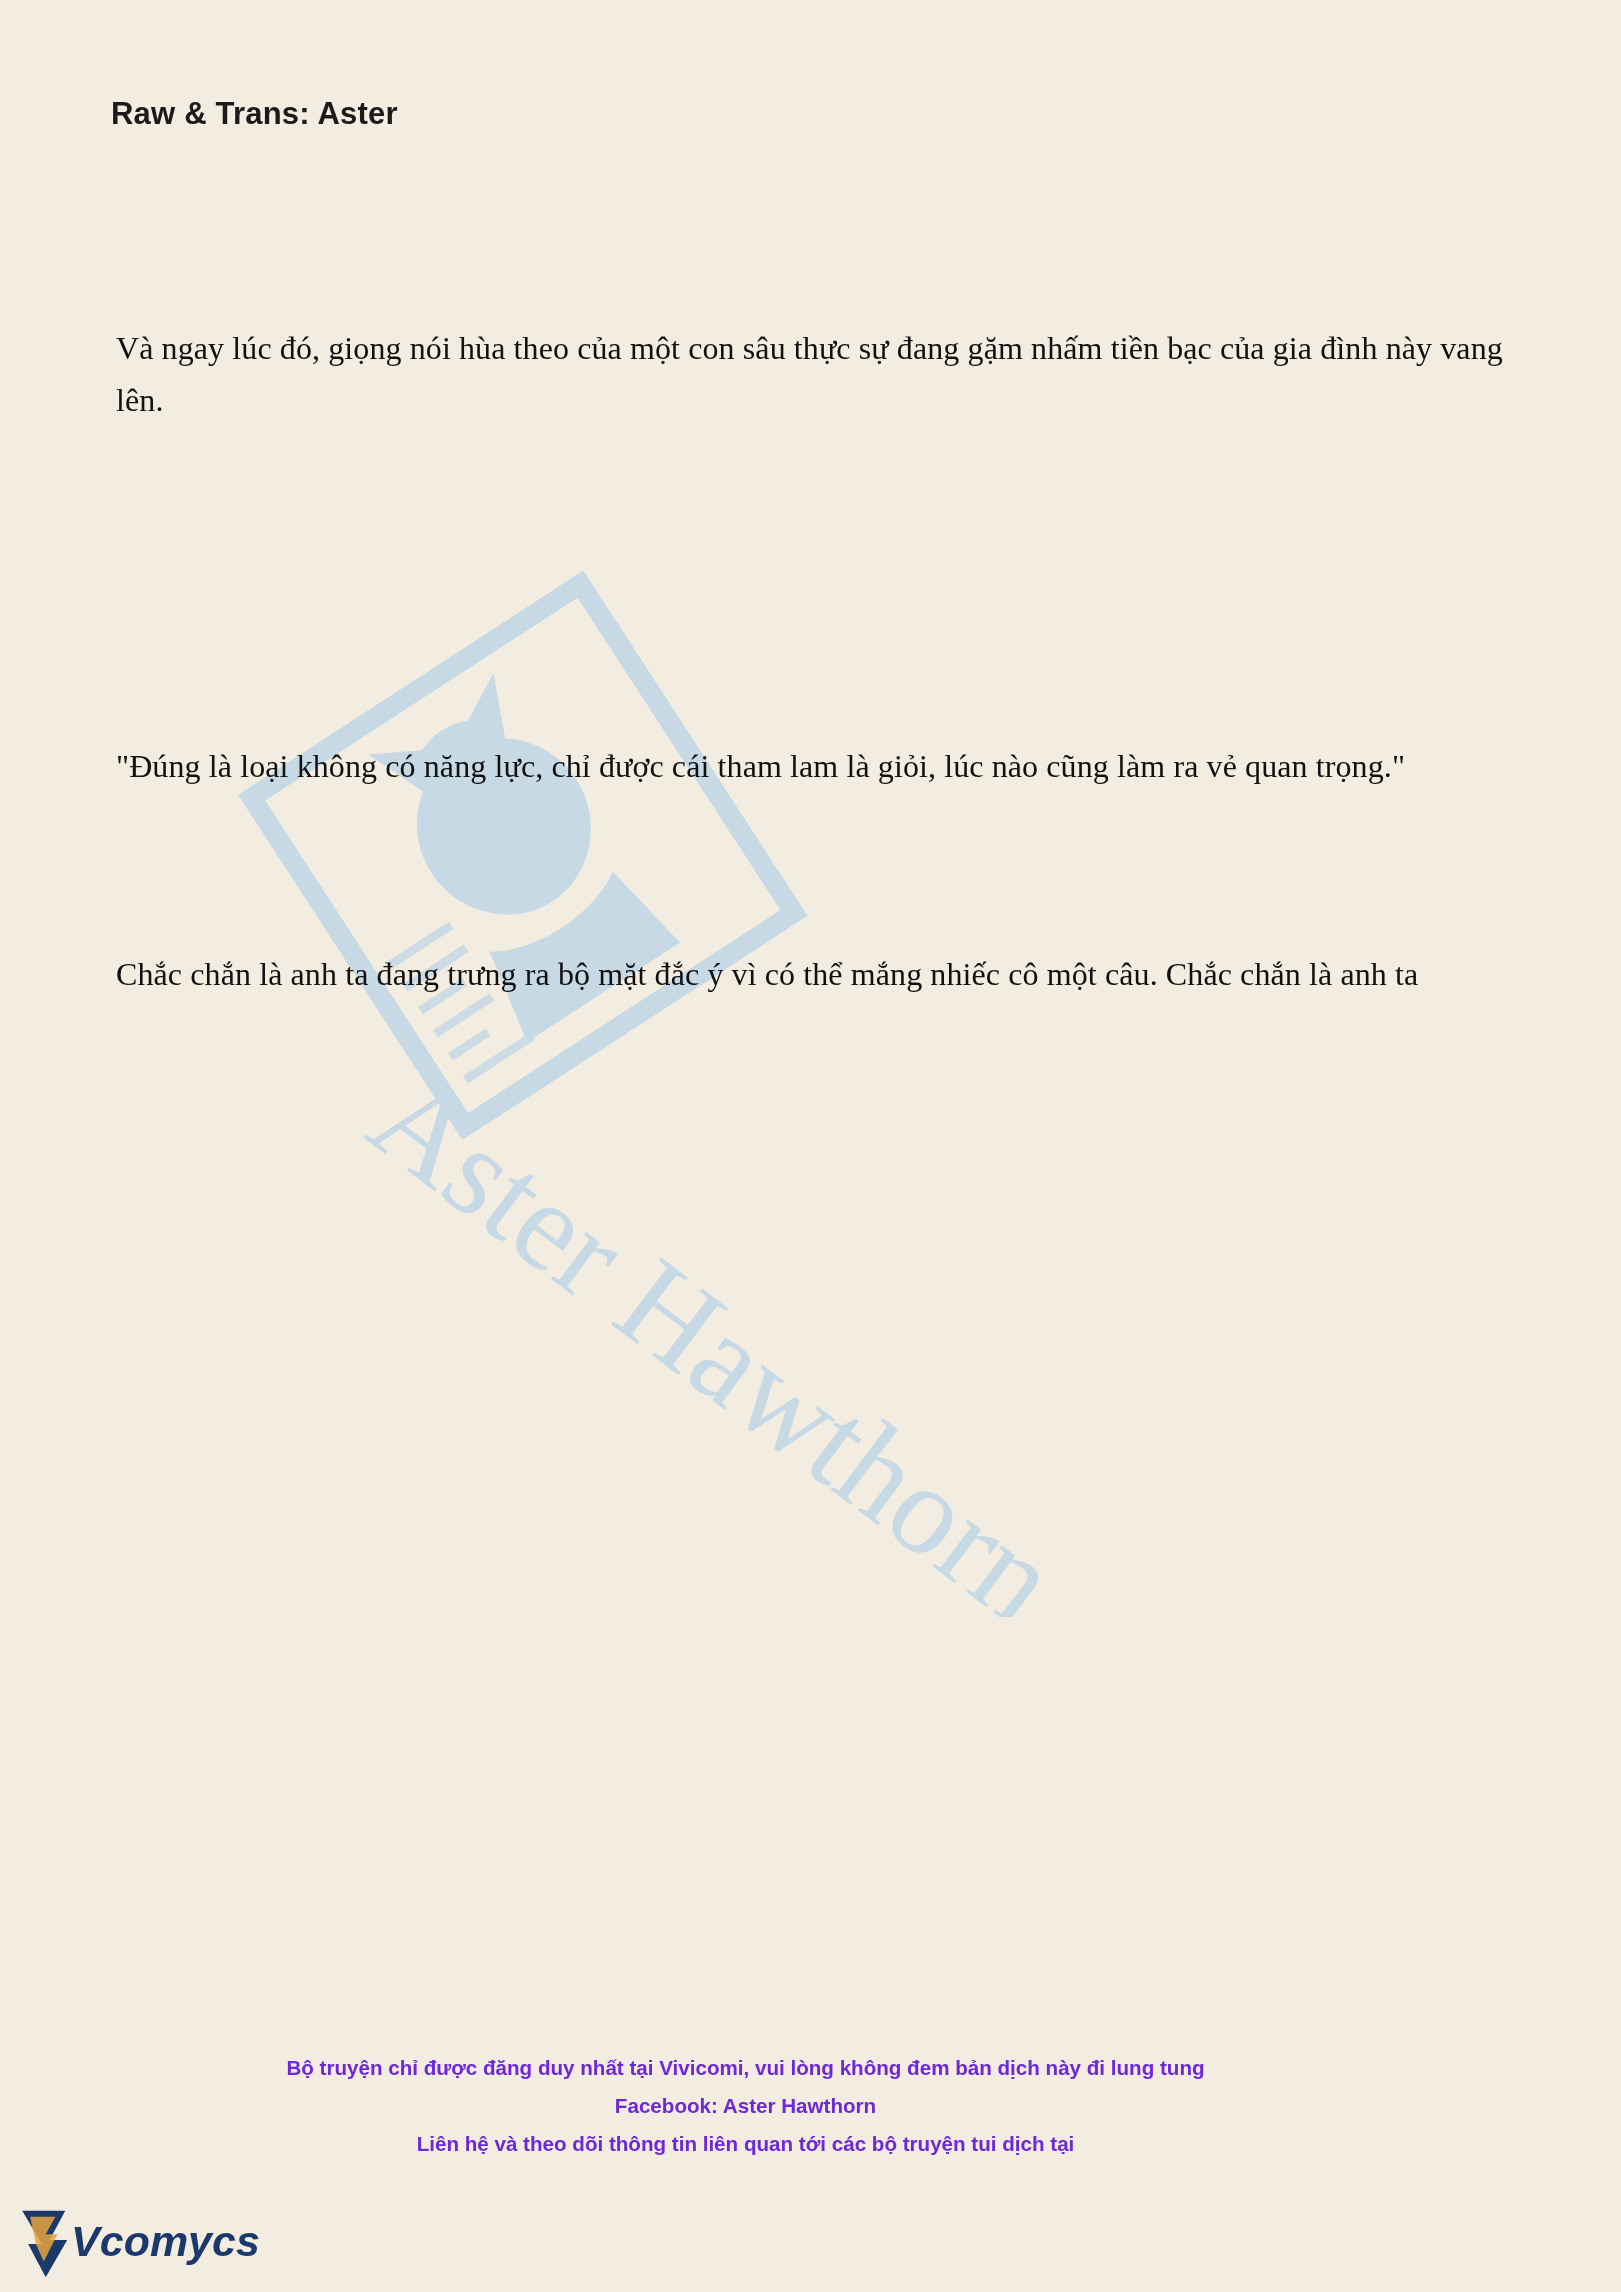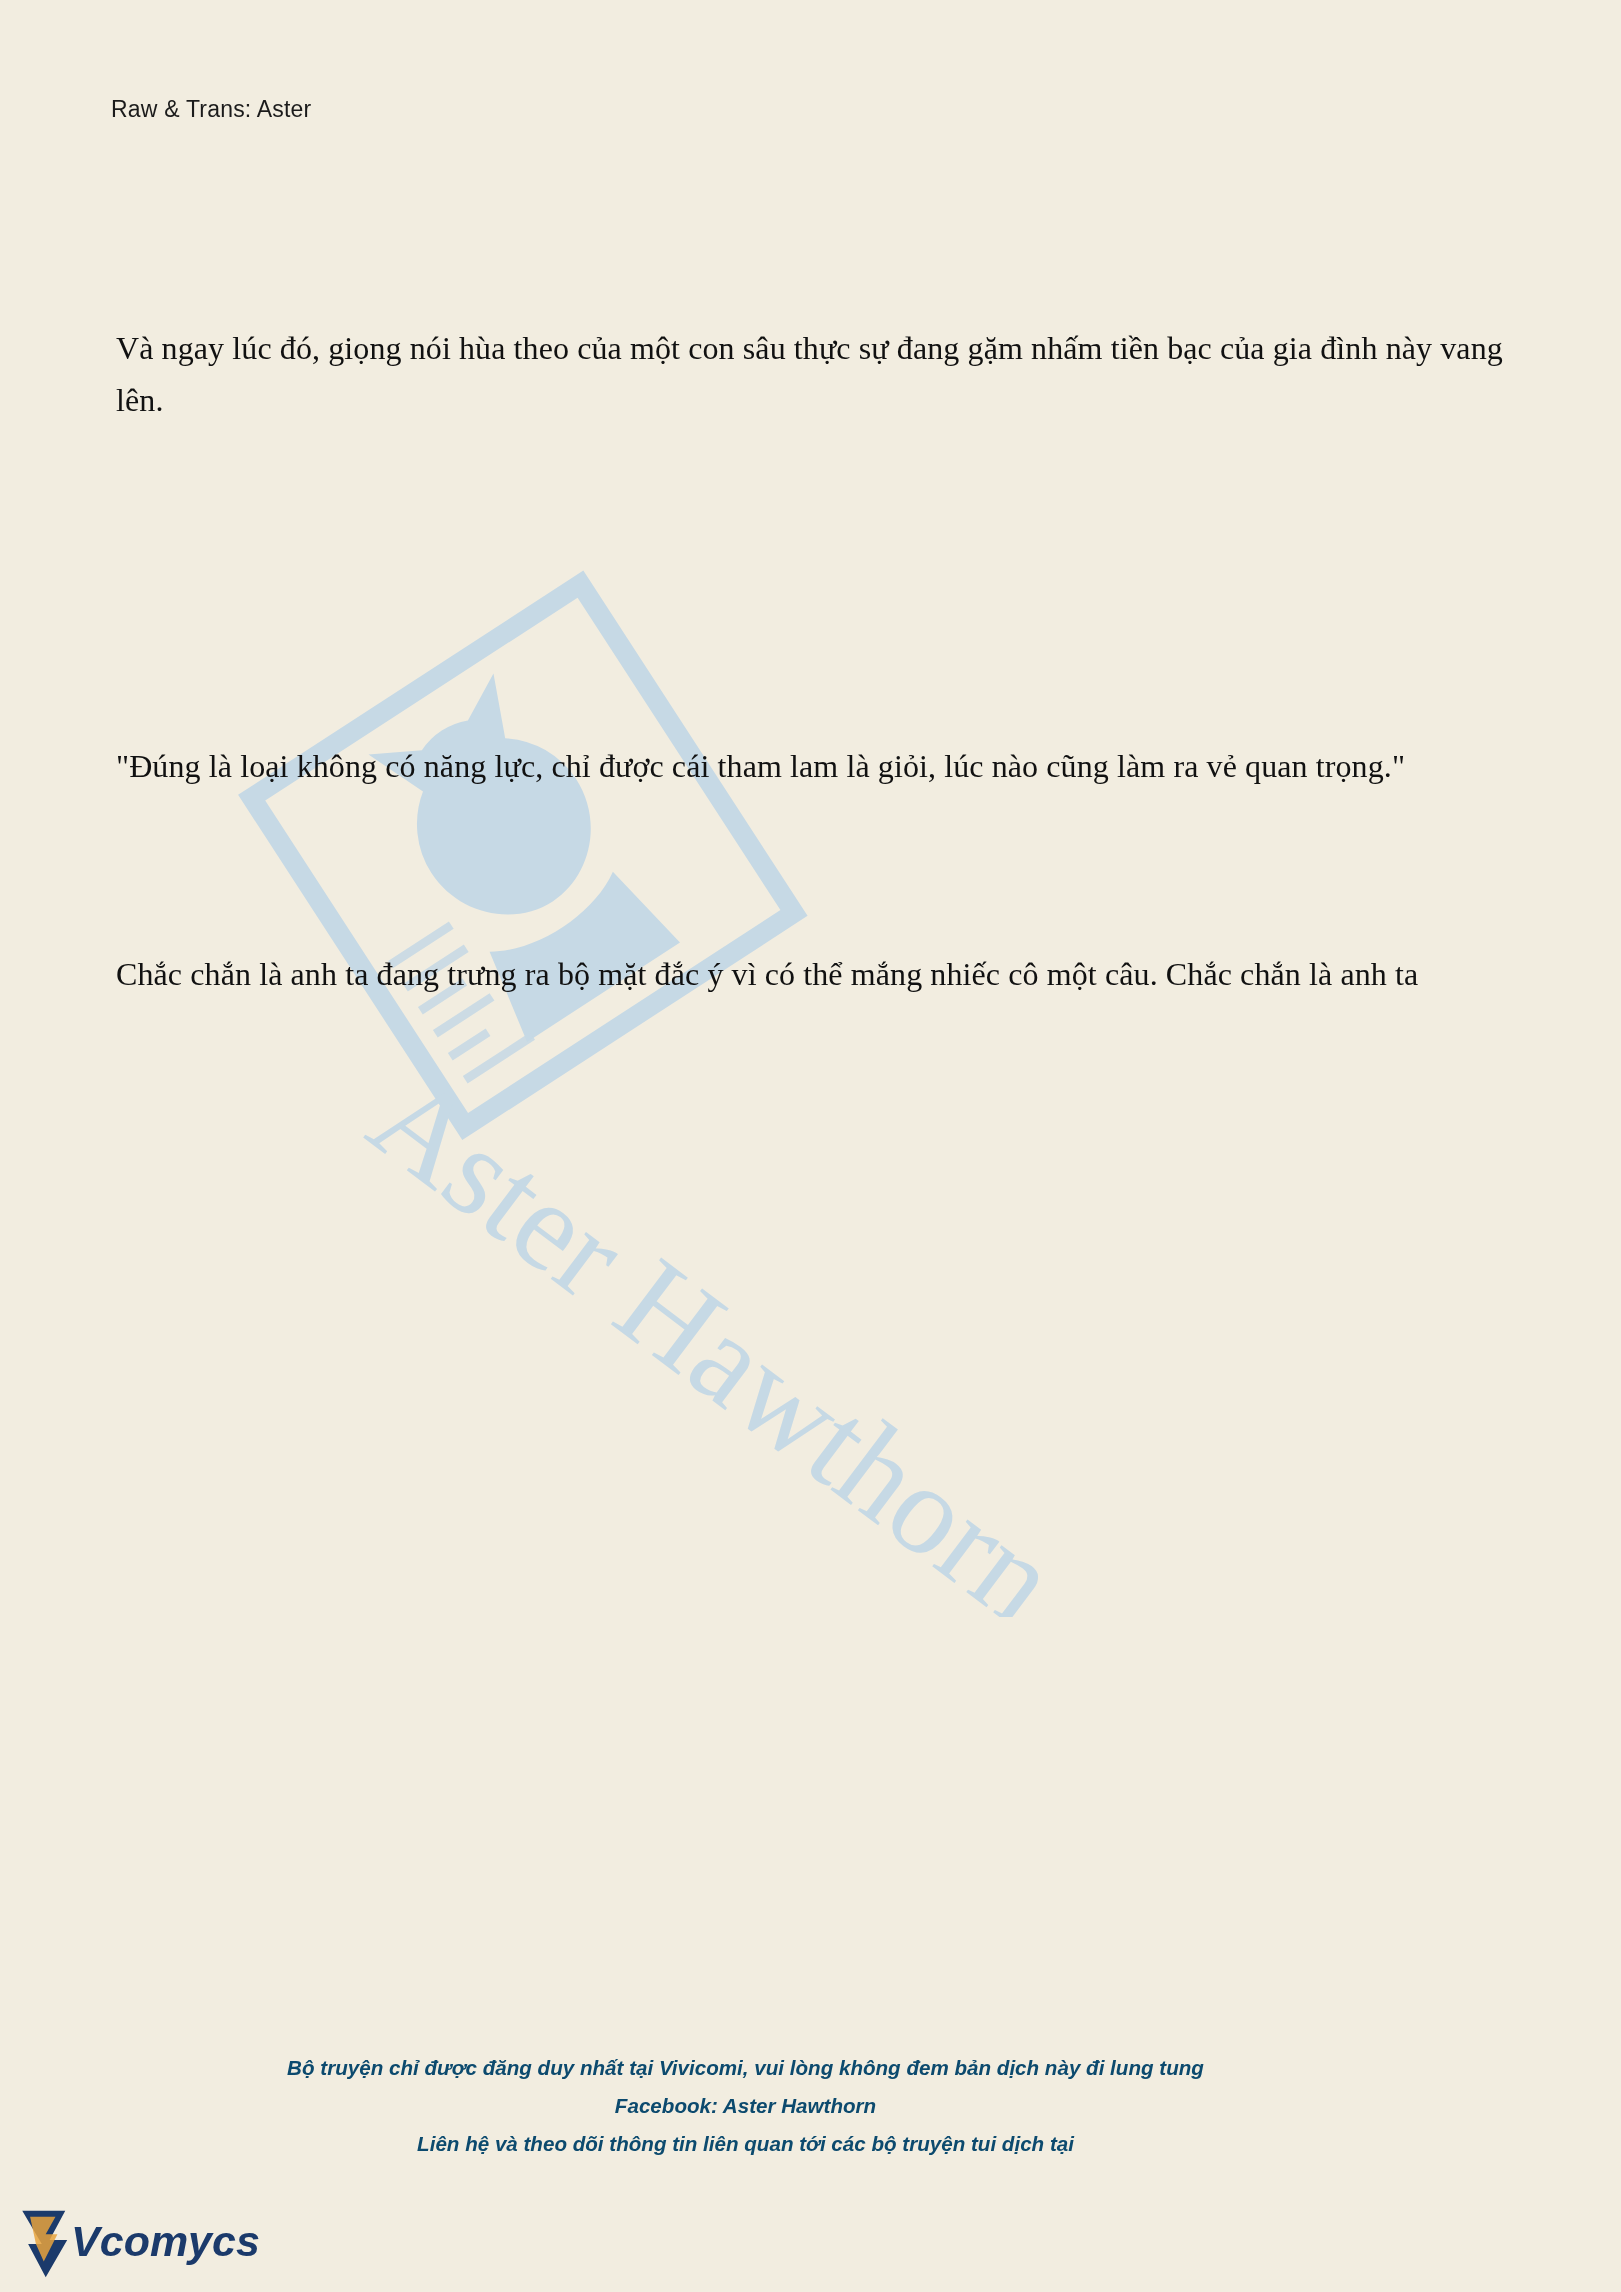--- a/index.html
+++ b/index.html
@@ -21,22 +21,22 @@
     height: 2293px;
     box-sizing: border-box;
   }
 
   
   .top-credit {
     position: absolute;
     left: 111px;
     top: 96px;
     font-family: "Liberation Sans", sans-serif;
-    font-size: 23px;
-    font-weight: 400;
+    font-size: 31px;
+    font-weight: 700;
     color: #1b1b1b;
     letter-spacing: 0.2px;
     white-space: nowrap;
   }
 
   
   .watermark {
     position: absolute;
     left: 176px;
     top: 529px;
@@ -71,25 +71,24 @@
   .gap-3 { height: 157px; }
 
   
   .footer-note {
     position: absolute;
     left: 0;
     top: 2049px;
     width: 1491px;
     text-align: center;
     font-family: "Liberation Sans", sans-serif;
-    font-style: italic;
     font-weight: bold;
     font-size: 20.6px;
     line-height: 1.85;
-    color: #0c4a6e;
+    color: #6d28d9;
   }
   .footer-note div { white-space: nowrap; }
 
   
   .logo {
     position: absolute;
     left: 15.7px;
     bottom: 7.8px;
     width: 245px;
     height: 84px;

